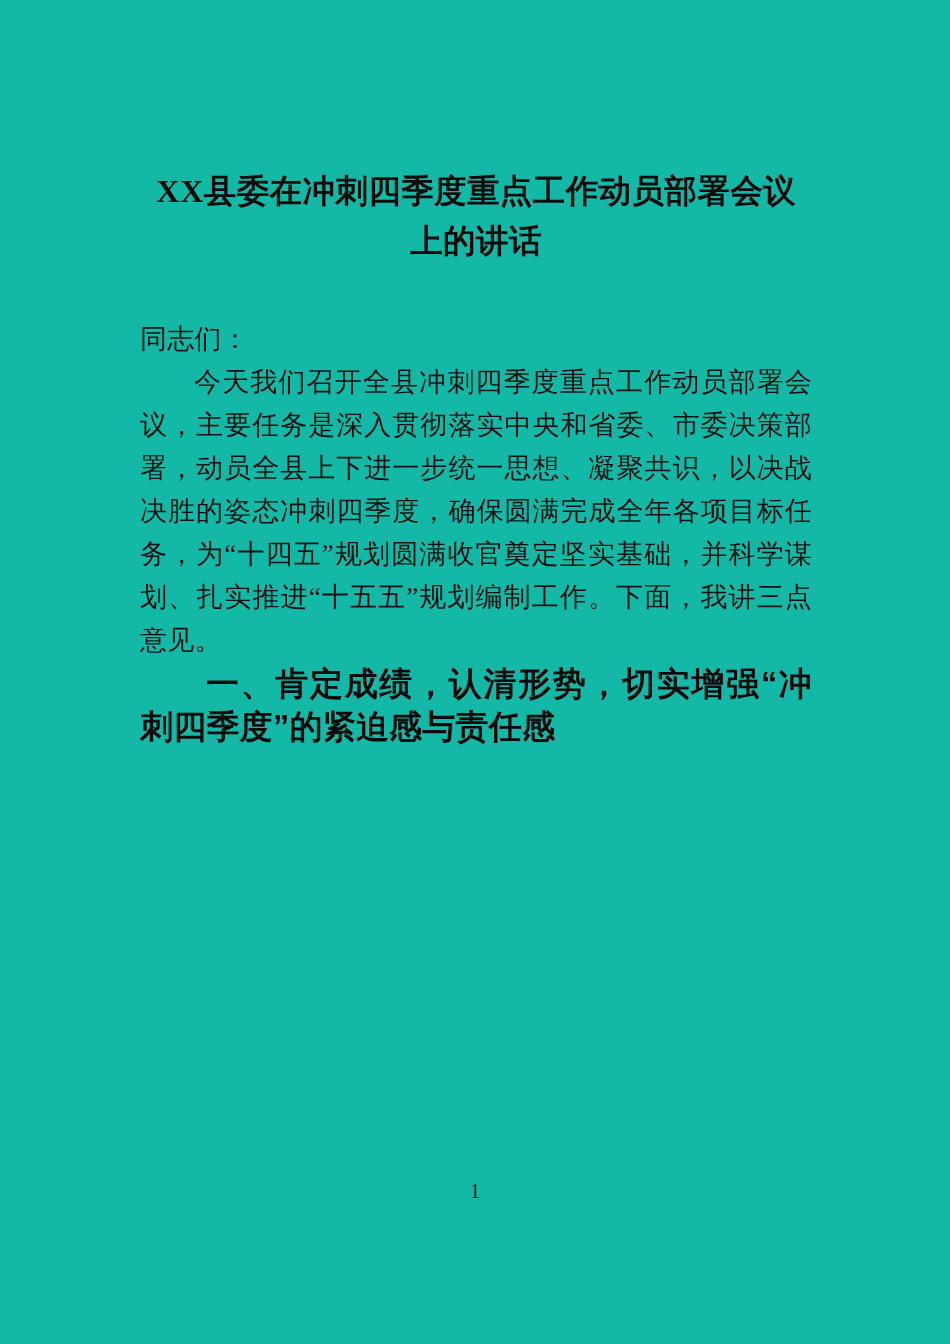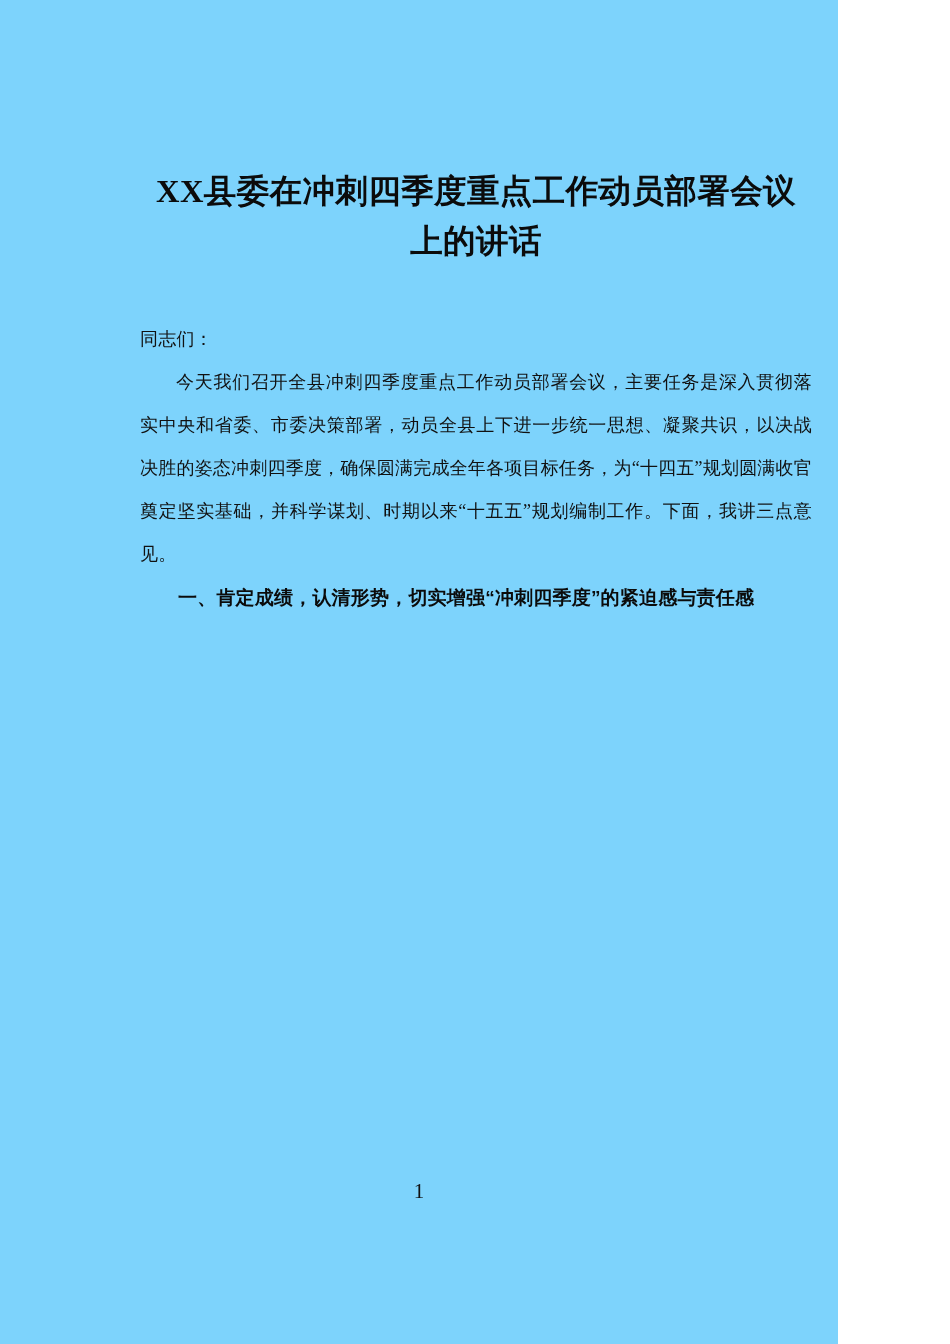--- a/index.html
+++ b/index.html
@@ -3,23 +3,23 @@
 <meta charset="utf-8">
 <style>
   html, body {
     margin: 0;
     padding: 0;
     background: #ffffff;
   }
 
   .page {
     position: relative;
-    width: 838px;
+    width: 950px;
     height: 1344px;
-    background: #7dd3fc;
+    background: #14b8a6;
     box-sizing: border-box;
     overflow: hidden;
   }
 
   .doc-body {
     position: absolute;
     left: 140px;
     top: 0;
     width: 672px;
   }
@@ -34,21 +34,21 @@
     line-height: 50px;
     text-align: center;
     color: #0b0b0b;
     letter-spacing: 0.4px;
   }
 
   
   .para {
     margin: 0;
     font-family: "Liberation Serif", "DejaVu Serif", serif;
-    font-size: 18px;
+    font-size: 27px;
     line-height: 43px;
     color: #111111;
     text-align: justify;
     text-justify: inter-ideograph;
     letter-spacing: 0.2px;
   }
 
   .para.salutation {
     margin-top: 52px;
     text-indent: 0;
@@ -56,21 +56,21 @@
 
   .para.indent {
     text-indent: 2em;
   }
 
   
   .section-heading {
     margin: 0;
     font-family: "Liberation Sans", "DejaVu Sans", sans-serif;
     font-weight: bold;
-    font-size: 19px;
+    font-size: 33px;
     line-height: 43px;
     color: #0b0b0b;
     text-align: justify;
     text-justify: inter-ideograph;
     text-indent: 2em;
     letter-spacing: 0.2px;
   }
 
   
   .page-number {
@@ -89,21 +89,21 @@
 <body>
 
 <div class="page">
 
   <div class="doc-body">
 
     <h1 class="doc-title">XX县委在冲刺四季度重点工作动员部署会议上的讲话</h1>
 
     <p class="para salutation">同志们：</p>
 
-    <p class="para indent">今天我们召开全县冲刺四季度重点工作动员部署会议，主要任务是深入贯彻落实中央和省委、市委决策部署，动员全县上下进一步统一思想、凝聚共识，以决战决胜的姿态冲刺四季度，确保圆满完成全年各项目标任务，为“十四五”规划圆满收官奠定坚实基础，并科学谋划、时期以来“十五五”规划编制工作。下面，我讲三点意见。</p>
+    <p class="para indent">今天我们召开全县冲刺四季度重点工作动员部署会议，主要任务是深入贯彻落实中央和省委、市委决策部署，动员全县上下进一步统一思想、凝聚共识，以决战决胜的姿态冲刺四季度，确保圆满完成全年各项目标任务，为“十四五”规划圆满收官奠定坚实基础，并科学谋划、扎实推进“十五五”规划编制工作。下面，我讲三点意见。</p>
 
     <h2 class="section-heading">一、肯定成绩，认清形势，切实增强“冲刺四季度”的紧迫感与责任感</h2>
 
 
   </div>
 
   <div class="page-number">1</div>
 
 </div>
 

